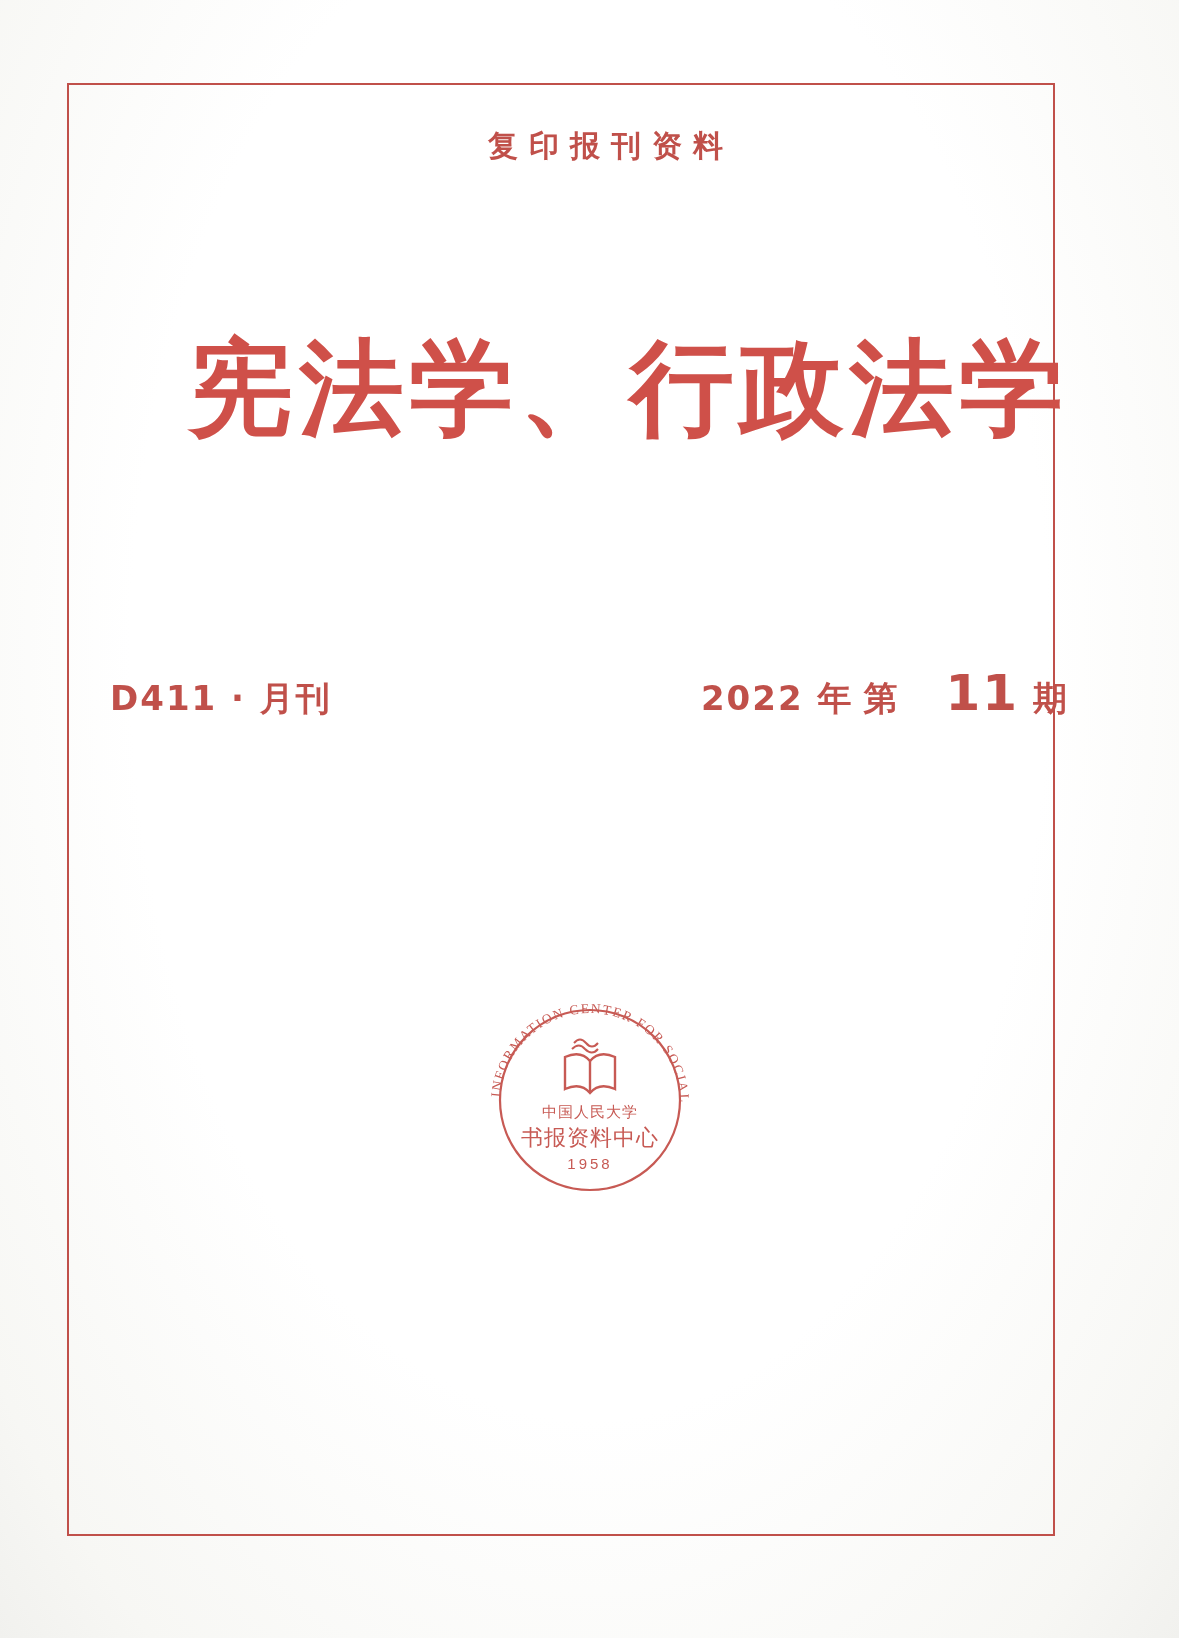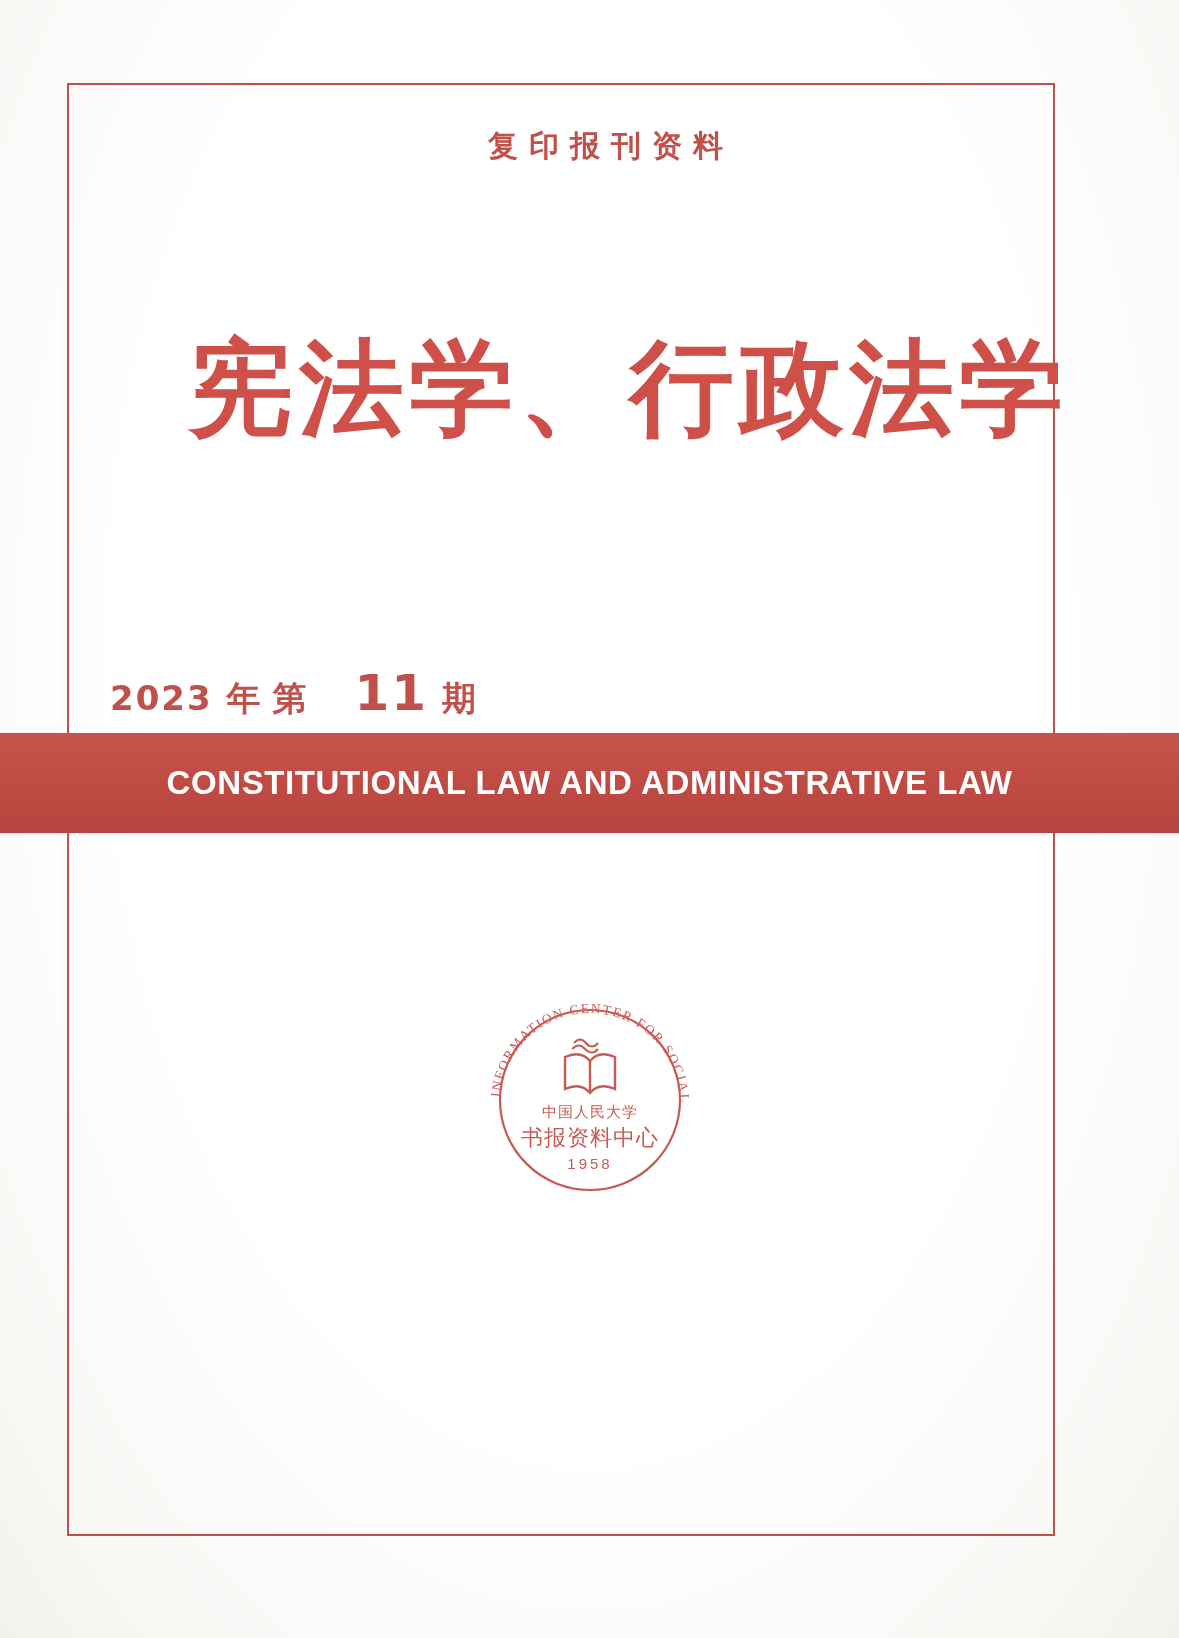--- a/index.html
+++ b/index.html
@@ -143,31 +143,29 @@
 
 <div class="page">
 
   <div class="frame"></div>
 
   <div class="kicker">复印报刊资料</div>
 
   <div class="main-title">宪法学、行政法学</div>
 
   <div class="meta-row">
+    <div class="meta-left">D411 · 月刊</div>
     <div class="meta-right">
-      <span>2023 年</span>
+      <span>2022 年</span>
       <span>第</span>
       <span class="issue-number">11</span>
       <span>期</span>
     </div>
   </div>
 
-  <div class="band">
-    <div class="band-text">CONSTITUTIONAL LAW AND ADMINISTRATIVE LAW</div>
-  </div>
 
   <div class="seal">
     <svg viewBox="0 0 230 230" xmlns="http://www.w3.org/2000/svg">
       <defs>
         <path id="arcTop" d="M 25,118 A 90,90 0 1 1 205,118" fill="none"></path>
       </defs>
       <circle cx="115" cy="115" r="90" fill="none" stroke="#c75a54" stroke-width="2.2"></circle>
       <text font-family="'Liberation Serif', serif" font-size="13.5" fill="#c75a54" letter-spacing="1.6">
         <textPath href="#arcTop" startOffset="2%">INFORMATION CENTER FOR SOCIAL SCIENCES, RUC</textPath>
       </text>

